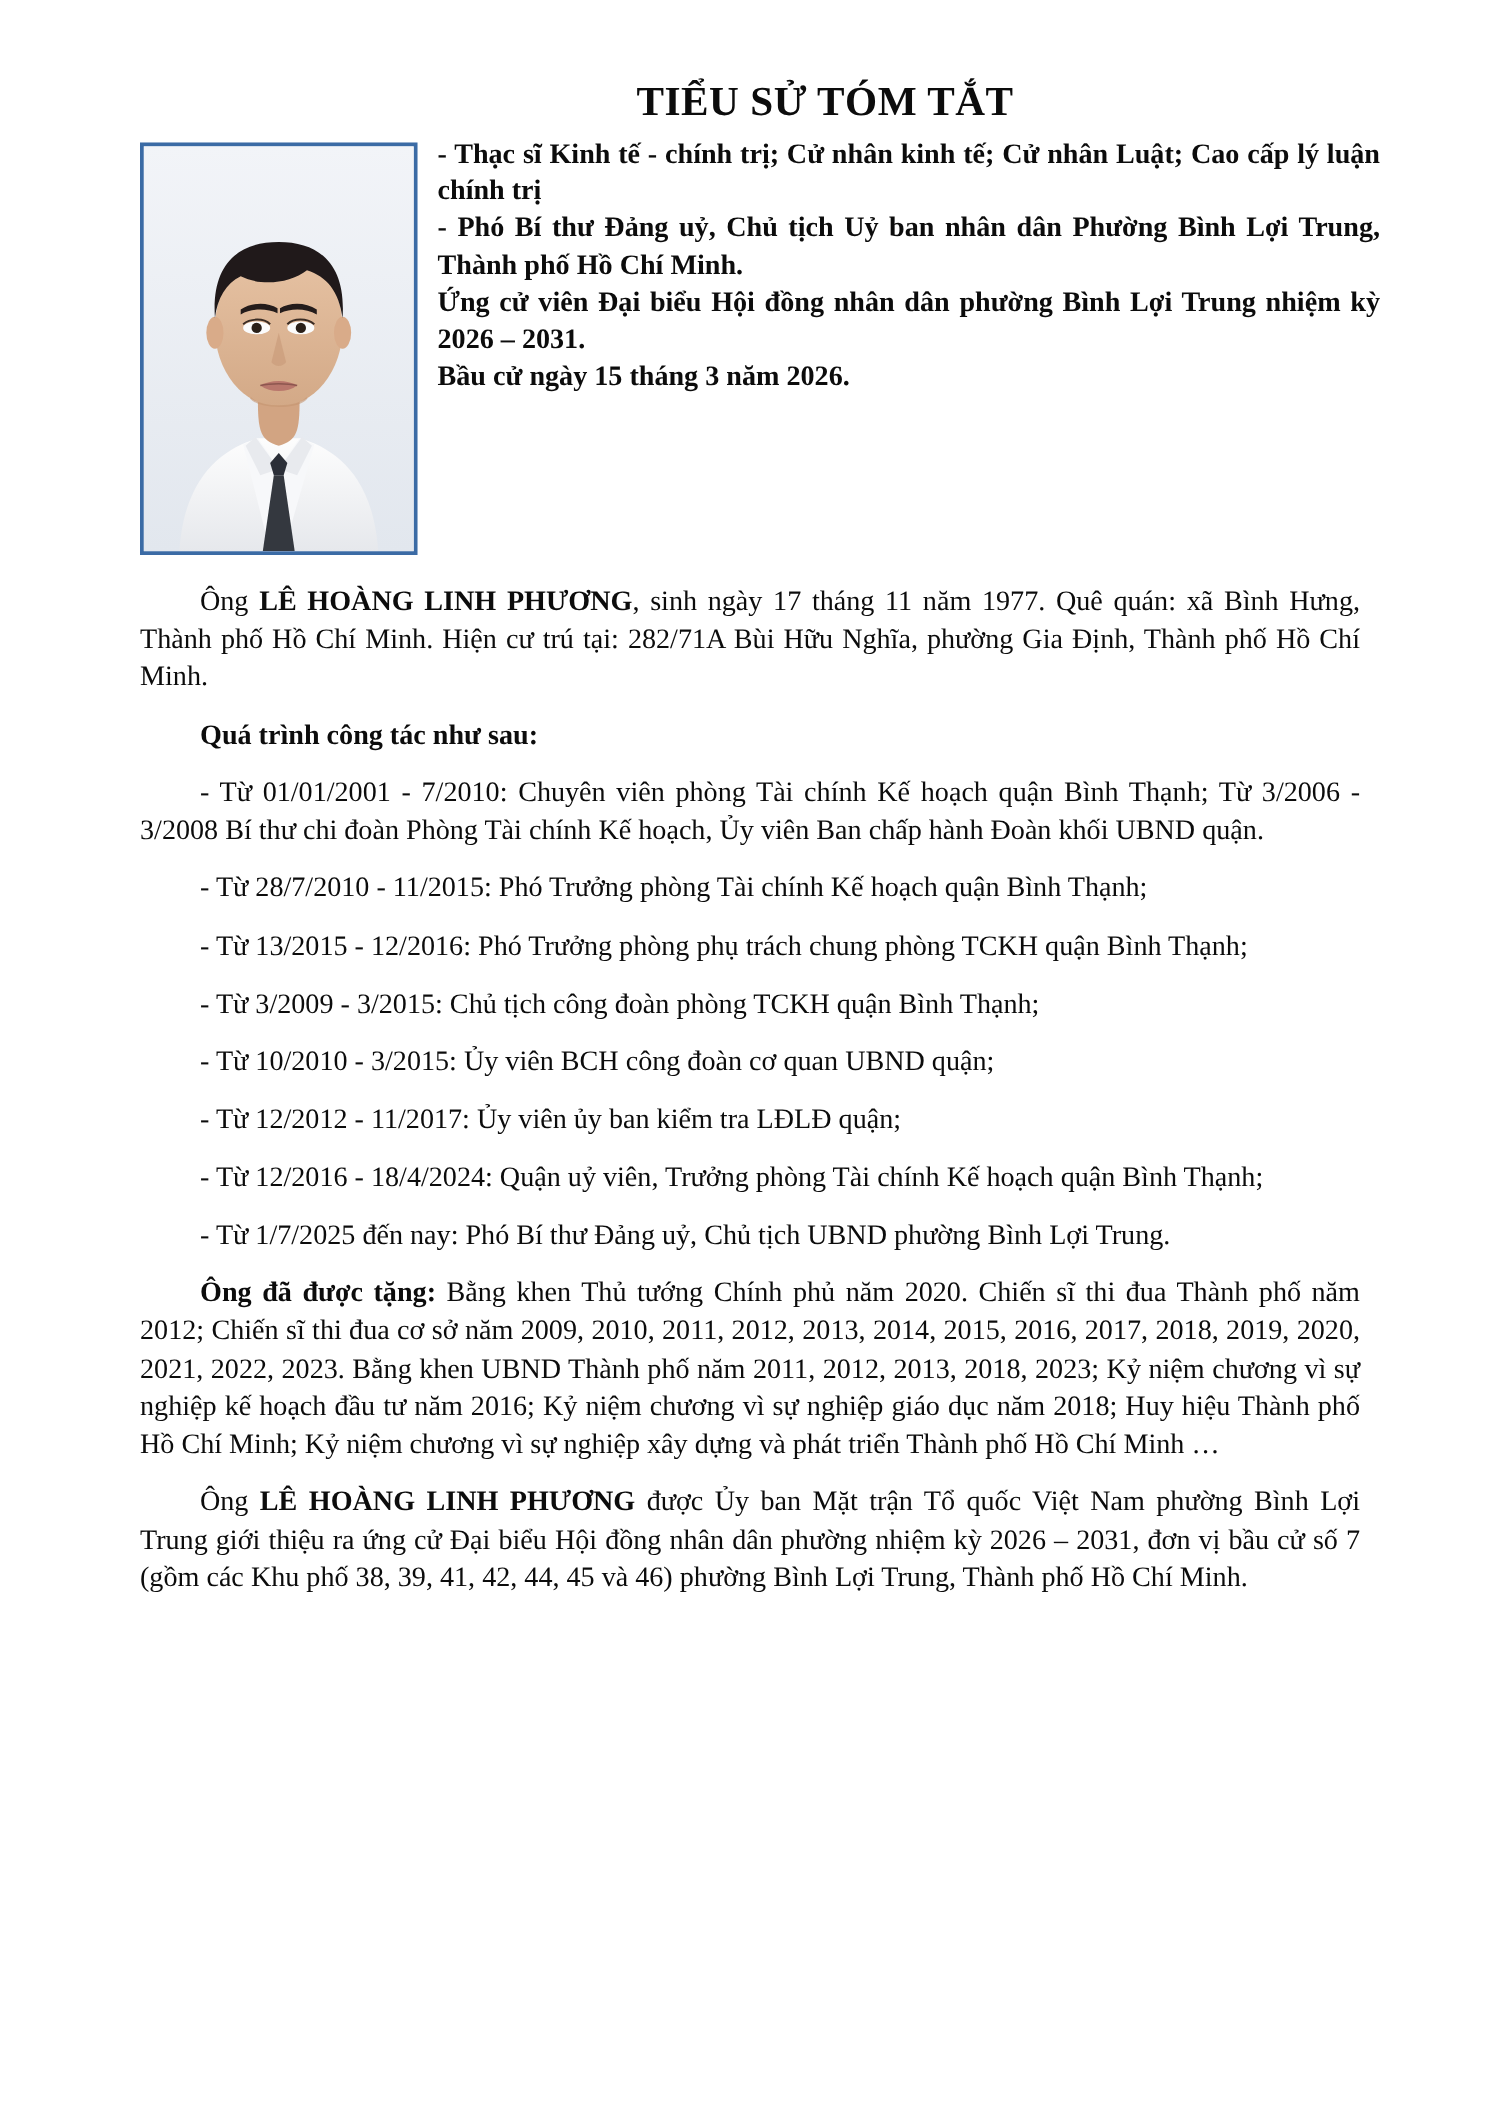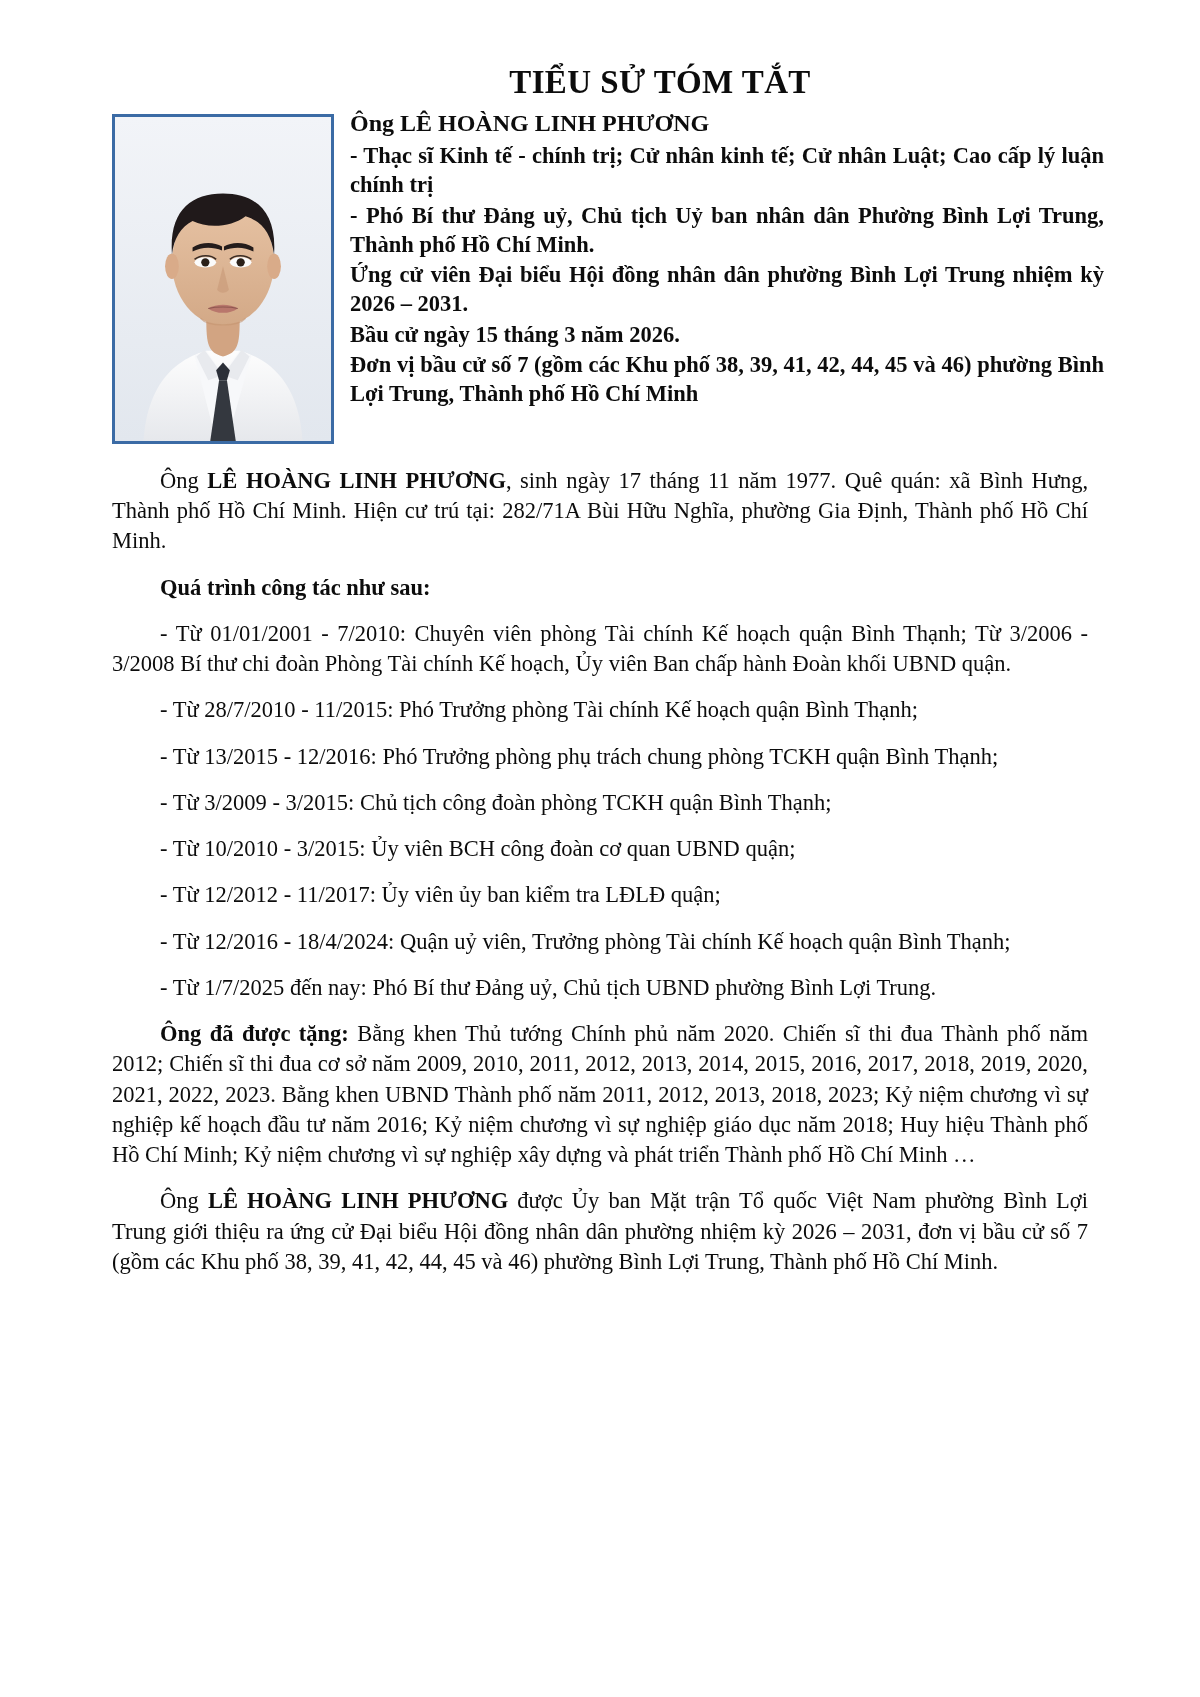--- a/index.html
+++ b/index.html
@@ -159,26 +159,24 @@
         <path d="M111 152 L105 176 C108 180 114 180 117 176 Z" fill="#cb9d7c" opacity="0.75"></path>
 
         <path d="M96 195 C104 190 118 190 126 195 C118 201 104 201 96 195 Z" fill="#b9776c"></path>
         <path d="M96 195 C104 193 118 193 126 195" stroke="#8d564f" stroke-width="1.2" fill="none"></path>
 
         <path d="M88 205 C96 214 126 214 134 205" stroke="#c4946f" stroke-width="1.4" fill="none" opacity="0.6"></path>
       </svg>
     </div>
 
     <div class="identity">
-      <p class="name-line">Ông LÊ HOÀNG LINH PHƯƠNG</p>
       <p class="just">- Thạc sĩ Kinh tế - chính trị; Cử nhân kinh tế; Cử nhân Luật; Cao cấp lý luận chính trị</p>
       <p class="just">- Phó Bí thư Đảng uỷ, Chủ tịch Uỷ ban nhân dân Phường Bình Lợi Trung, Thành phố Hồ Chí Minh.</p>
       <p class="just">Ứng cử viên Đại biểu Hội đồng nhân dân phường Bình Lợi Trung nhiệm kỳ 2026 – 2031.</p>
       <p>Bầu cử ngày 15 tháng 3 năm 2026.</p>
-      <p class="just">Đơn vị bầu cử số 7 (gồm các Khu phố 38, 39, 41, 42, 44, 45 và 46) phường Bình Lợi Trung, Thành phố Hồ Chí Minh</p>
     </div>
 
   </div>
 
   <div class="body-text">
 
     <p><span>Ông </span><b>LÊ HOÀNG LINH PHƯƠNG</b><span>, sinh ngày 17 tháng 11 năm 1977. Quê quán: xã Bình Hưng, Thành phố Hồ Chí Minh. Hiện cư trú tại: 282/71A Bùi Hữu Nghĩa, phường Gia Định, Thành phố Hồ Chí Minh.</span></p>
 
     <p class="sub-head">Quá trình công tác như sau:</p>
 

